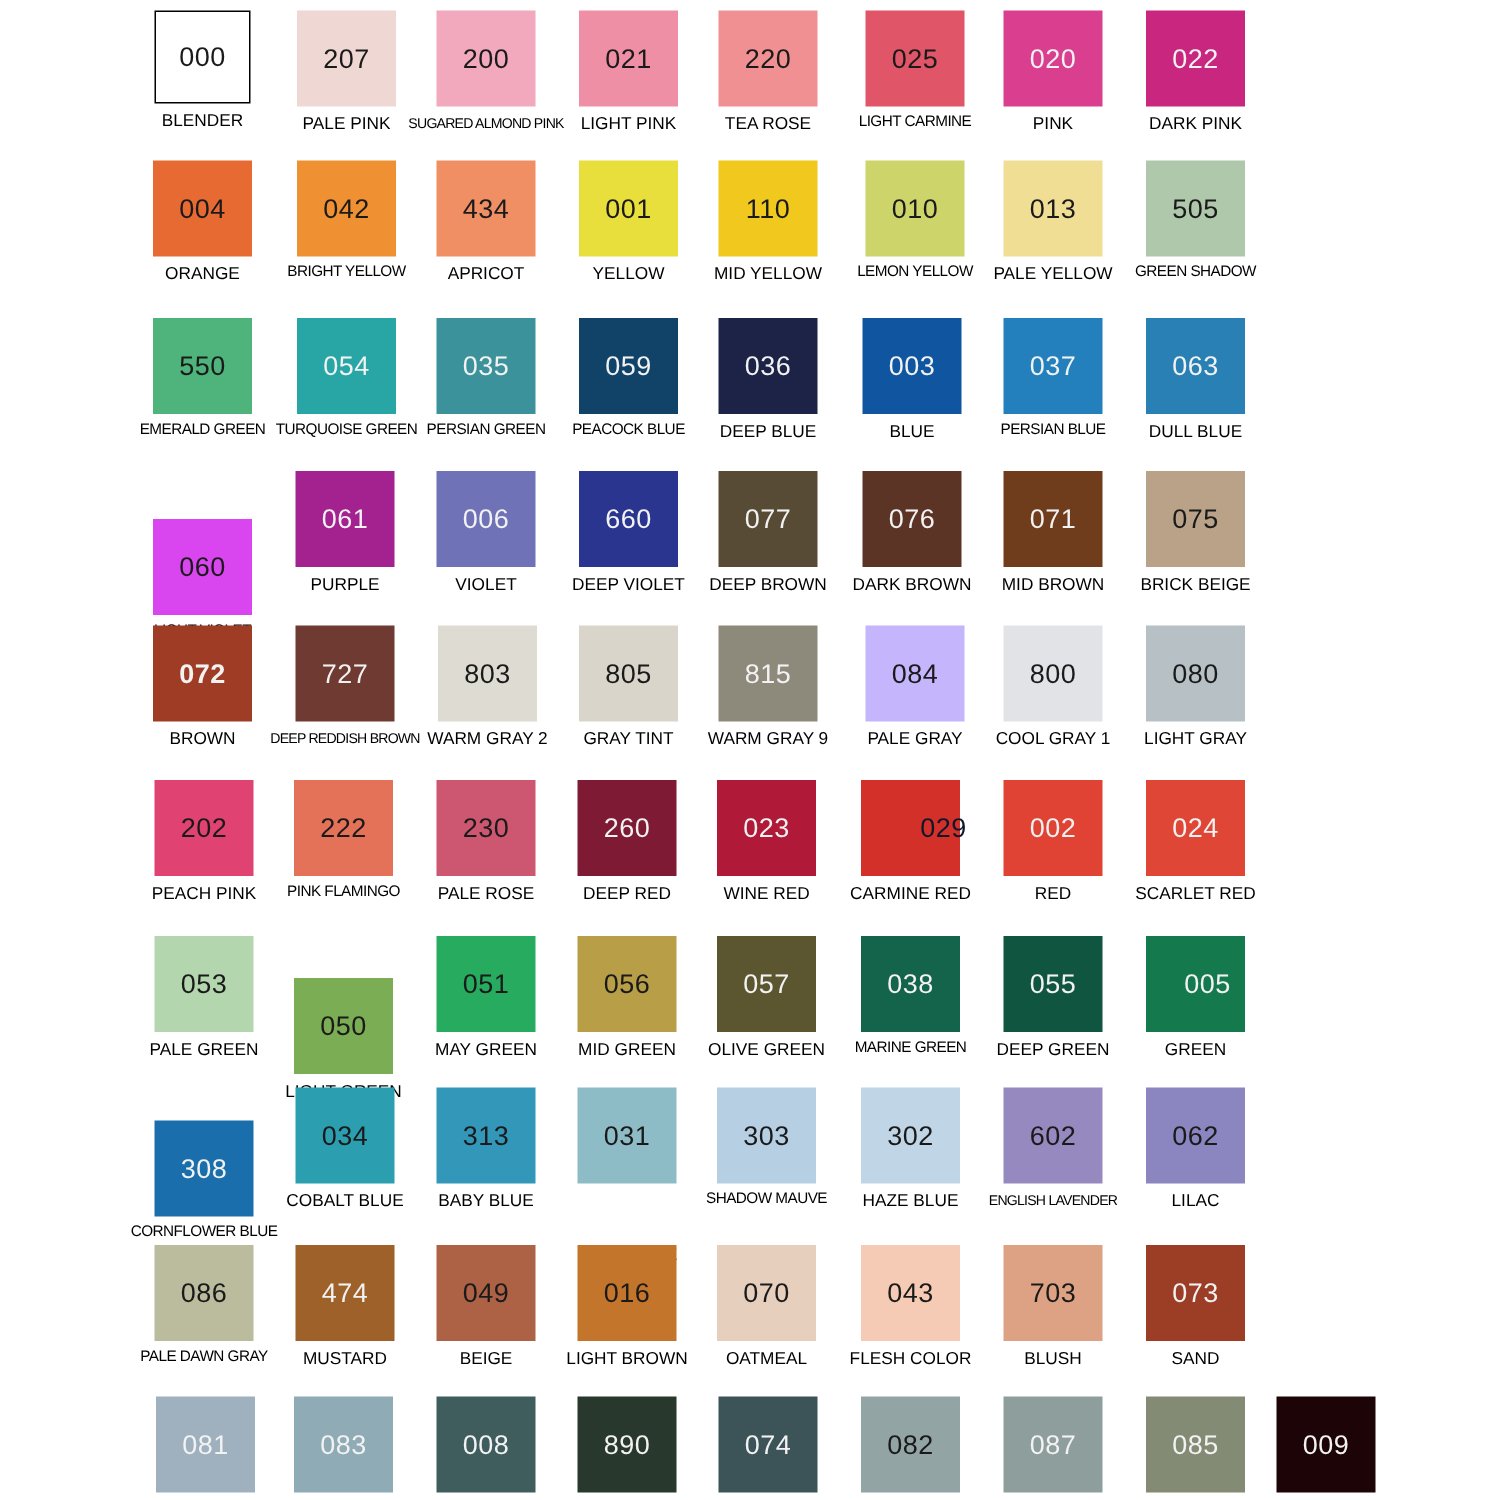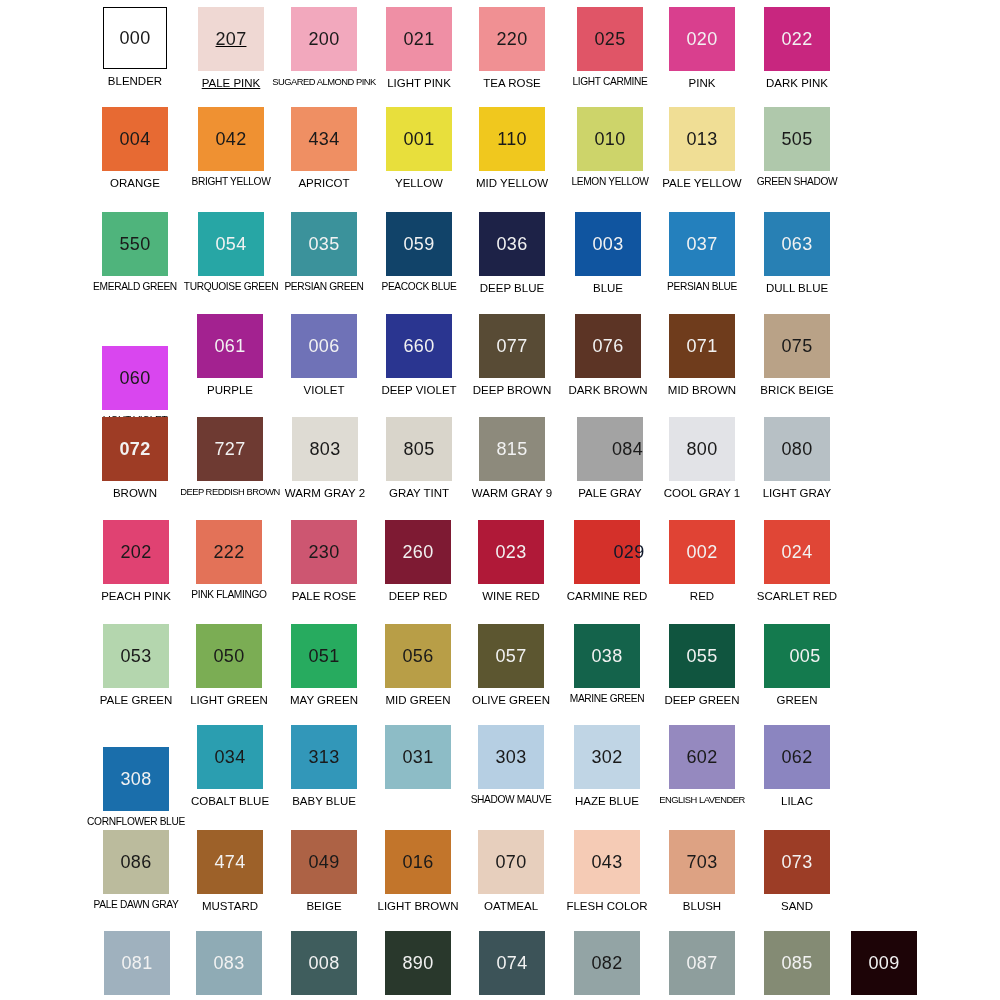--- a/index.html
+++ b/index.html
@@ -70,21 +70,21 @@
 </head>
 <body>
 
 <div id="chart">
     <div class="cell" style="position: absolute; left: 88px; top: 4px;">
       <div class="swatch outlined" style="background: rgb(255, 255, 255);">
         <span class="code" style="color: rgb(26, 26, 26);">000</span>
       </div>
       <div class="name">BLENDER</div>
     </div>
-    <div class="cell" style="position: absolute; left: 184px; top: 4px; text-decoration: underline;">
+    <div class="cell" style="position: absolute; left: 184px; top: 4px;">
       <div class="swatch" style="background: rgb(239, 216, 211);">
         <span class="code" style="color: rgb(26, 26, 26);">207</span>
       </div>
       <div class="name">PALE PINK</div>
     </div>
     <div class="cell" style="position: absolute; left: 277px; top: 4px;">
       <div class="swatch" style="background: rgb(242, 168, 189);">
         <span class="code" style="color: rgb(26, 26, 26);">200</span>
       </div>
       <div class="name sq2">SUGARED ALMOND PINK</div>
@@ -287,21 +287,21 @@
       </div>
       <div class="name">GRAY TINT</div>
     </div>
     <div class="cell" style="position: absolute; left: 465px; top: 414px;">
       <div class="swatch" style="background: rgb(141, 138, 124);">
         <span class="code" style="color: rgb(242, 242, 242);">815</span>
       </div>
       <div class="name">WARM GRAY 9</div>
     </div>
     <div class="cell" style="position: absolute; left: 563px; top: 414px;">
-      <div class="swatch" style="background: #a3a3a3; justify-content: flex-end;">
+      <div class="swatch" style="background: #c4b5fd;">
         <span class="code" style="color: rgb(26, 26, 26);">084</span>
       </div>
       <div class="name">PALE GRAY</div>
     </div>
     <div class="cell" style="position: absolute; left: 655px; top: 414px;">
       <div class="swatch" style="background: rgb(226, 227, 231);">
         <span class="code" style="color: rgb(26, 26, 26);">800</span>
       </div>
       <div class="name">COOL GRAY 1</div>
     </div>
@@ -358,21 +358,21 @@
         <span class="code" style="color: rgb(242, 242, 242);">024</span>
       </div>
       <div class="name">SCARLET RED</div>
     </div>
     <div class="cell" style="position: absolute; left: 89px; top: 621px;">
       <div class="swatch" style="background: rgb(180, 214, 174);">
         <span class="code" style="color: rgb(26, 26, 26);">053</span>
       </div>
       <div class="name">PALE GREEN</div>
     </div>
-    <div class="cell" style="position: absolute; left: 182px; top: 621px;">
+    <div class="cell" style="position: absolute; left: 182px; top: 649px;">
       <div class="swatch" style="background: rgb(123, 173, 84);">
         <span class="code" style="color: rgb(26, 26, 26);">050</span>
       </div>
       <div class="name">LIGHT GREEN</div>
     </div>
     <div class="cell" style="position: absolute; left: 277px; top: 621px;">
       <div class="swatch" style="background: rgb(39, 171, 95);">
         <span class="code" style="color: rgb(26, 26, 26);">051</span>
       </div>
       <div class="name">MAY GREEN</div>

